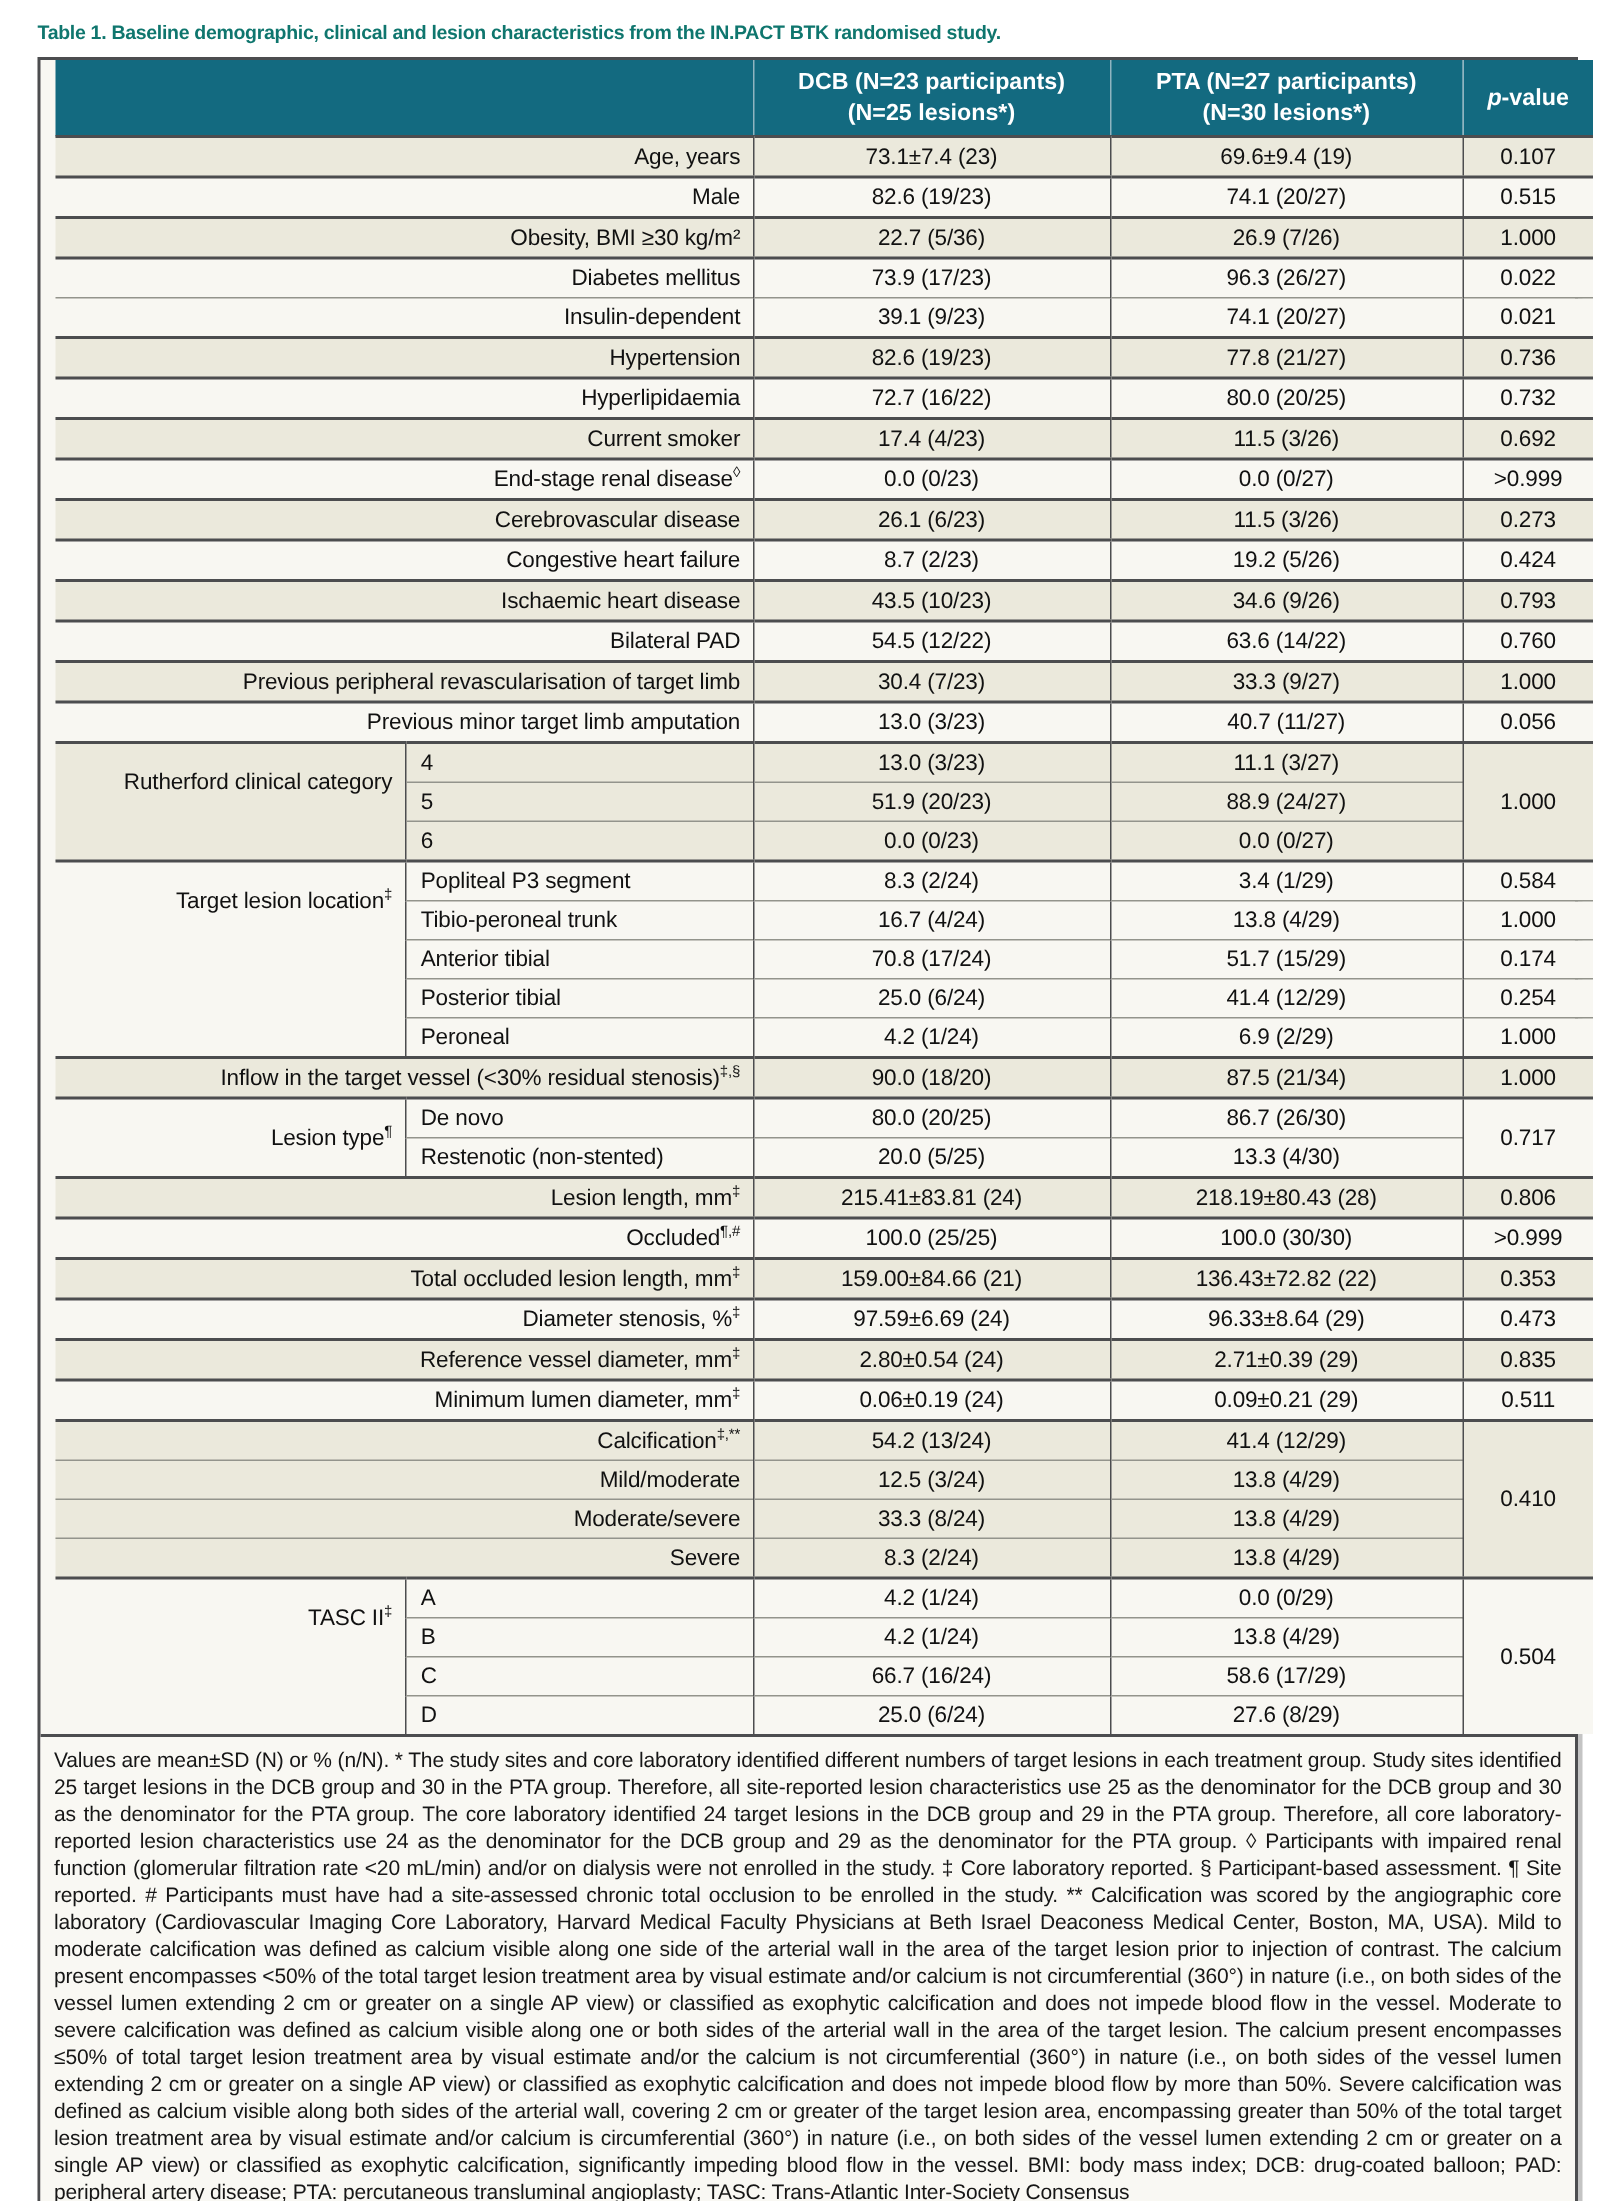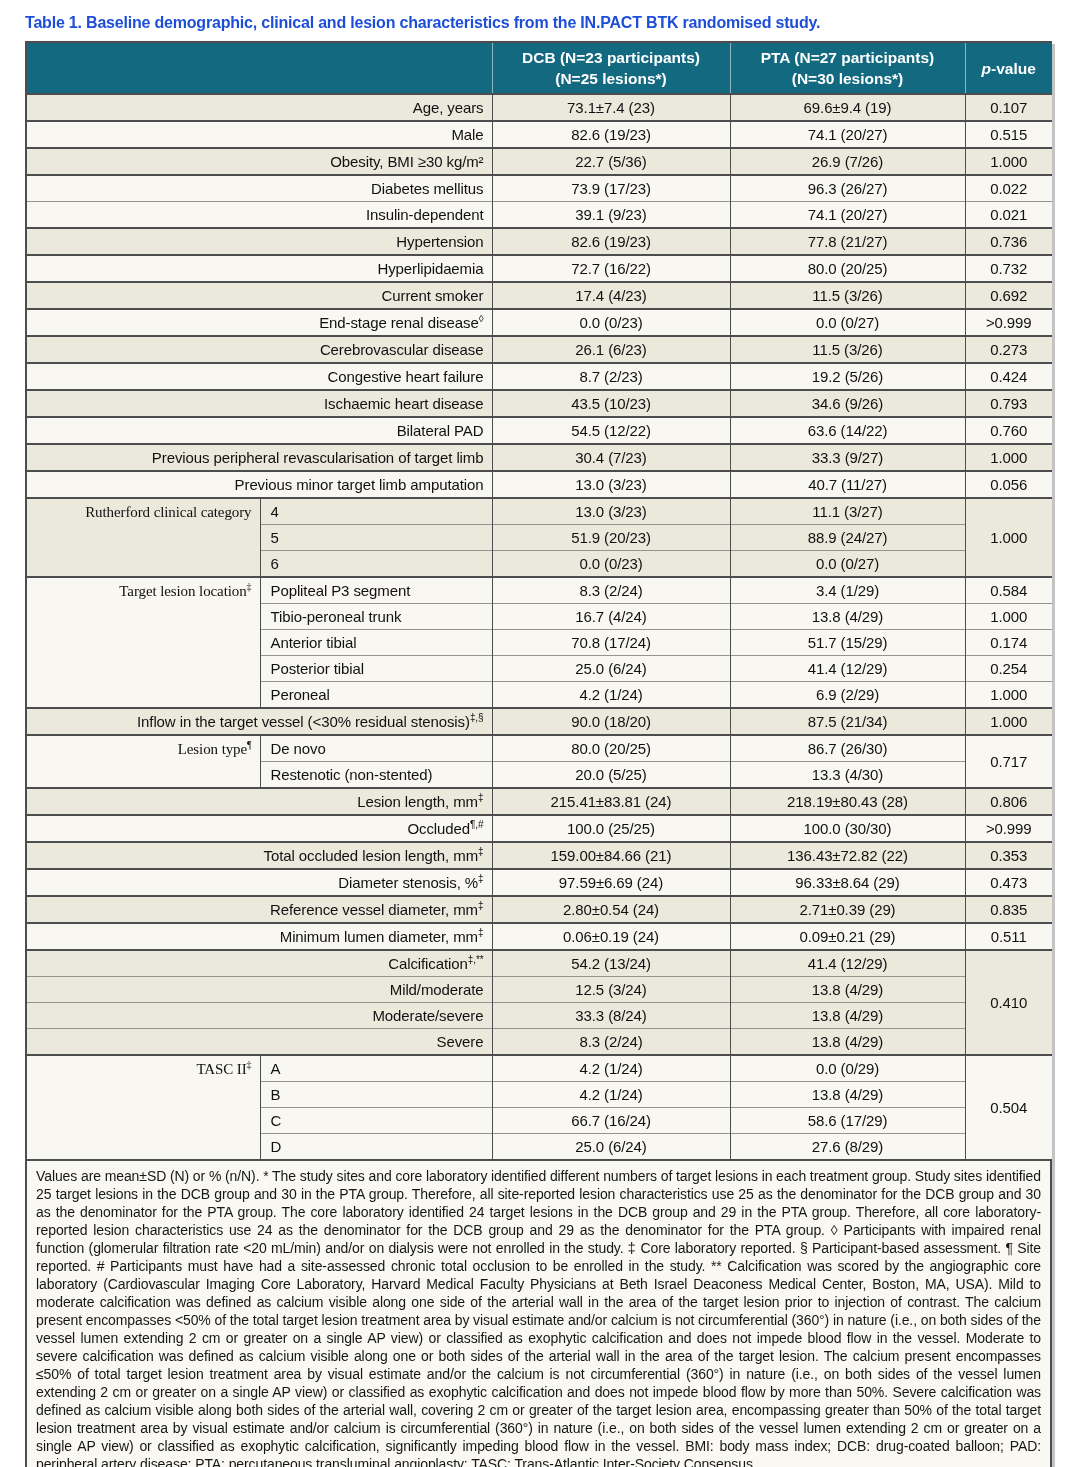--- a/index.html
+++ b/index.html
@@ -2,39 +2,39 @@
 <html style="--teal: #136a80; --header-text: #ffffff; --beige: #ebe9dc; --white-row: #f8f7f2; --border-dark: #4c4d4f; --border-light: #93948c; --header-div: #8fb4c0;"><head>
 <meta charset="utf-8">
 <style>
   :root{
     --teal:#136a80; --header-text:#ffffff; --beige:#ebe9dc; --white-row:#f8f7f2;
     --border-dark:#4c4d4f; --border-light:#93948c; --header-div:#8fb4c0;
   }
   *{box-sizing:border-box;}
   body{margin:0;background:#ffffff;font-family:"Liberation Sans","DejaVu Sans",sans-serif;color:#111;}
   .page{width:1076px;padding:12px 24px 20px 25px;}
-  .title{font-size:16px;font-weight:bold;color:#1d4ed8;margin:2px 0 9px 0;letter-spacing:-0.2px;}
+  .title{font-size:13px;font-weight:bold;color:#0f766e;margin:2px 0 9px 0;letter-spacing:-0.2px;}
   .table-frame{width:1027px;border:2px solid var(--border-dark);background:var(--white-row);
     box-shadow:3px 3px 0 #c4c4c4;}
-  table{border-collapse:collapse;table-layout:fixed;width:100%;}
+  table{border-collapse:collapse;table-layout:fixed;width:100%;margin-left:10px;}
   col.c1{width:233px;} col.c2{width:232px;} col.c3{width:238px;} col.c4{width:235px;} col.c5{width:87px;}
   th{background:var(--teal);color:var(--header-text);font-weight:bold;font-size:15.5px;line-height:21px;
     padding:4px 4px;text-align:center;border-left:1px solid var(--header-div);}
   th:first-child{border-left:none;}
   th em{font-style:italic;}
   td{font-size:15px;line-height:19px;padding:3px 8px;border-top:1px solid var(--border-light);
     vertical-align:middle;letter-spacing:-0.1px;}
   tr.group-start td{border-top:2px solid var(--border-dark);}
   tr.beige td{background:var(--beige);}
   tr.white td{background:var(--white-row);}
   td.label{text-align:right;padding-left:9px;}
   td.indent{padding-left:76px;}
   td.sublabel{text-align:left;border-left:1px solid var(--border-dark);padding-left:10px;}
   td.val{text-align:center;border-left:1px solid var(--border-dark);}
-  td.group-label{vertical-align:top;padding-top:4px;font-family:Liberation Serif, serif;}
+  td.group-label{vertical-align:top;padding-top:16px;}
   sup{font-size:10px;line-height:0;}
   .footnote{border-top:2px solid var(--border-dark);background:#f9f8f3;padding:6px 9px 8px 9px;
     font-size:14px;line-height:18px;text-align:justify;letter-spacing:-0.1px;color:#161616;}
 </style>
 </head>
 <body>
 
 <div class="page">
   <div class="title">Table 1. Baseline demographic, clinical and lesion characteristics from the IN.PACT BTK randomised study.</div>
   <div class="table-frame">

